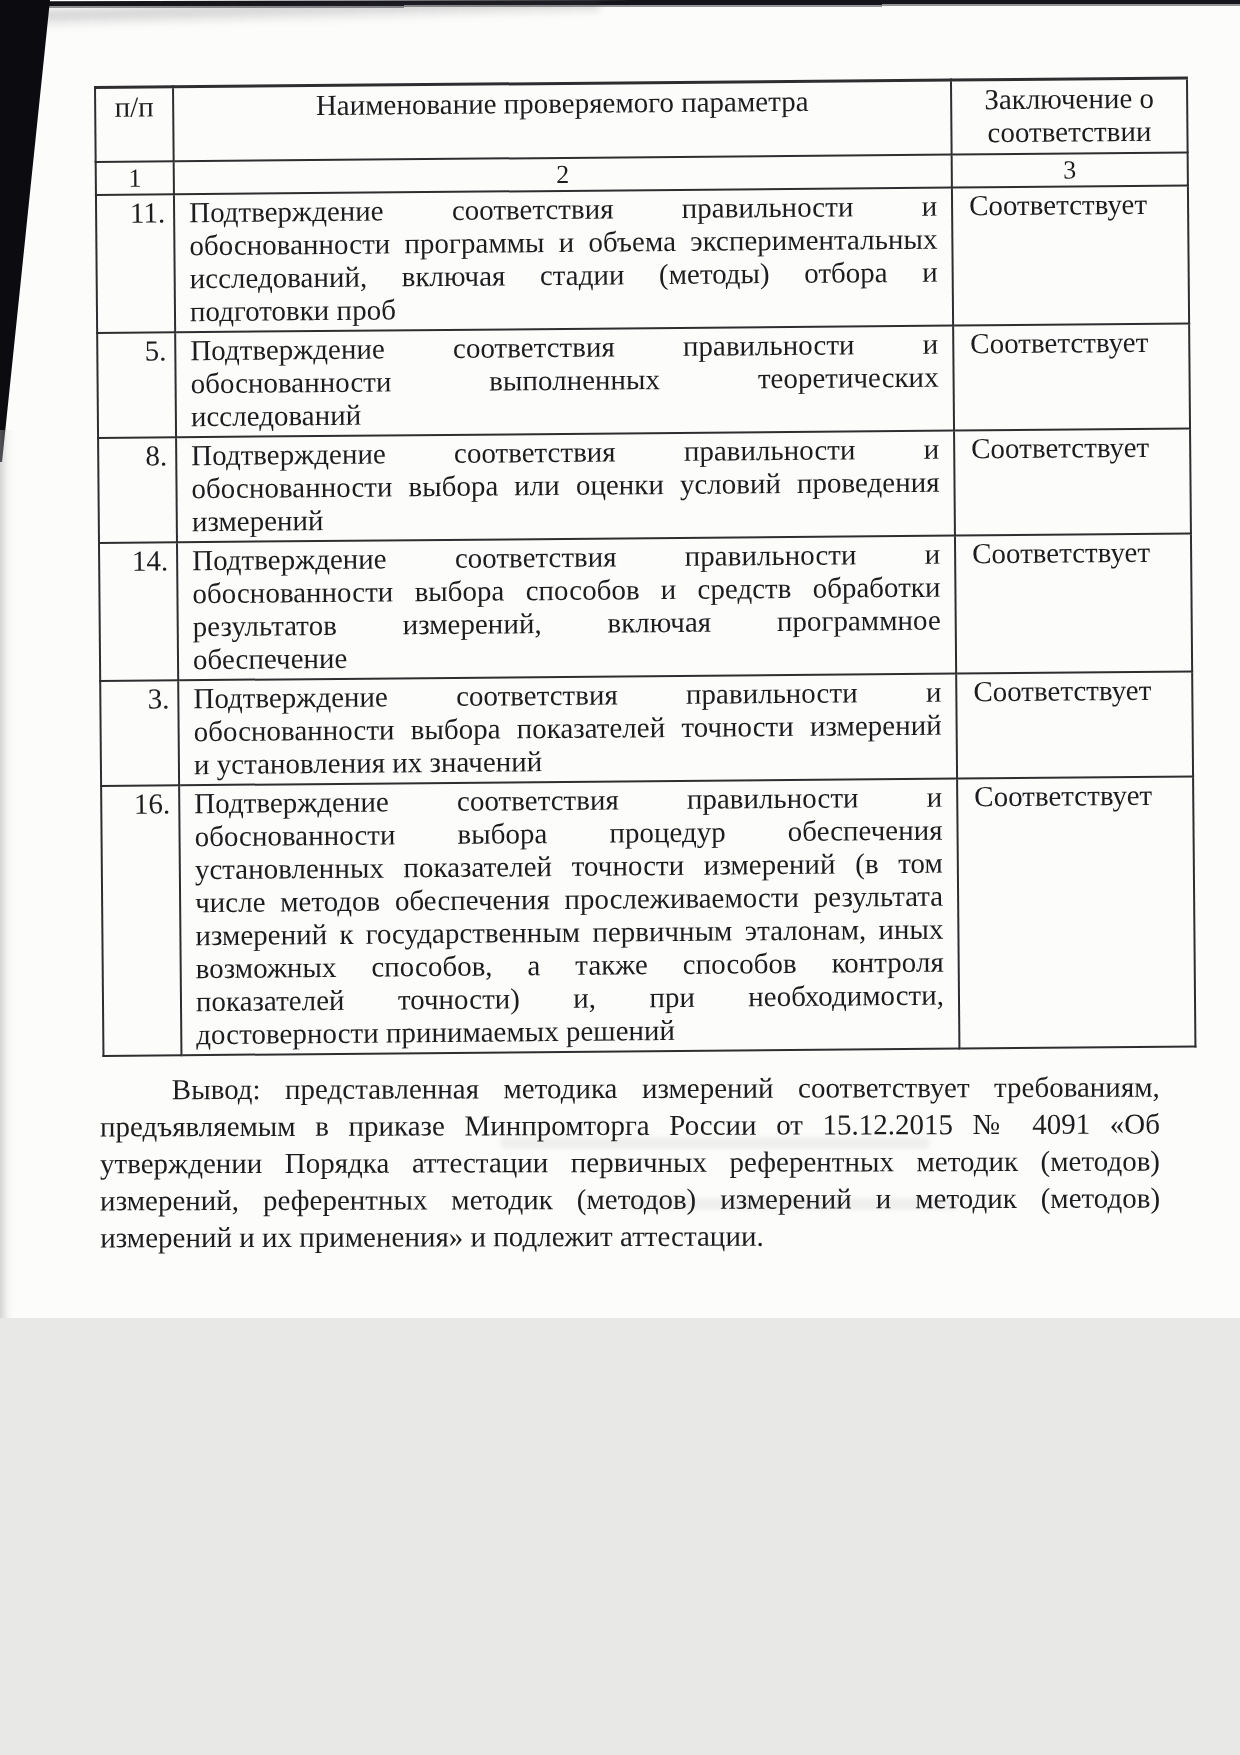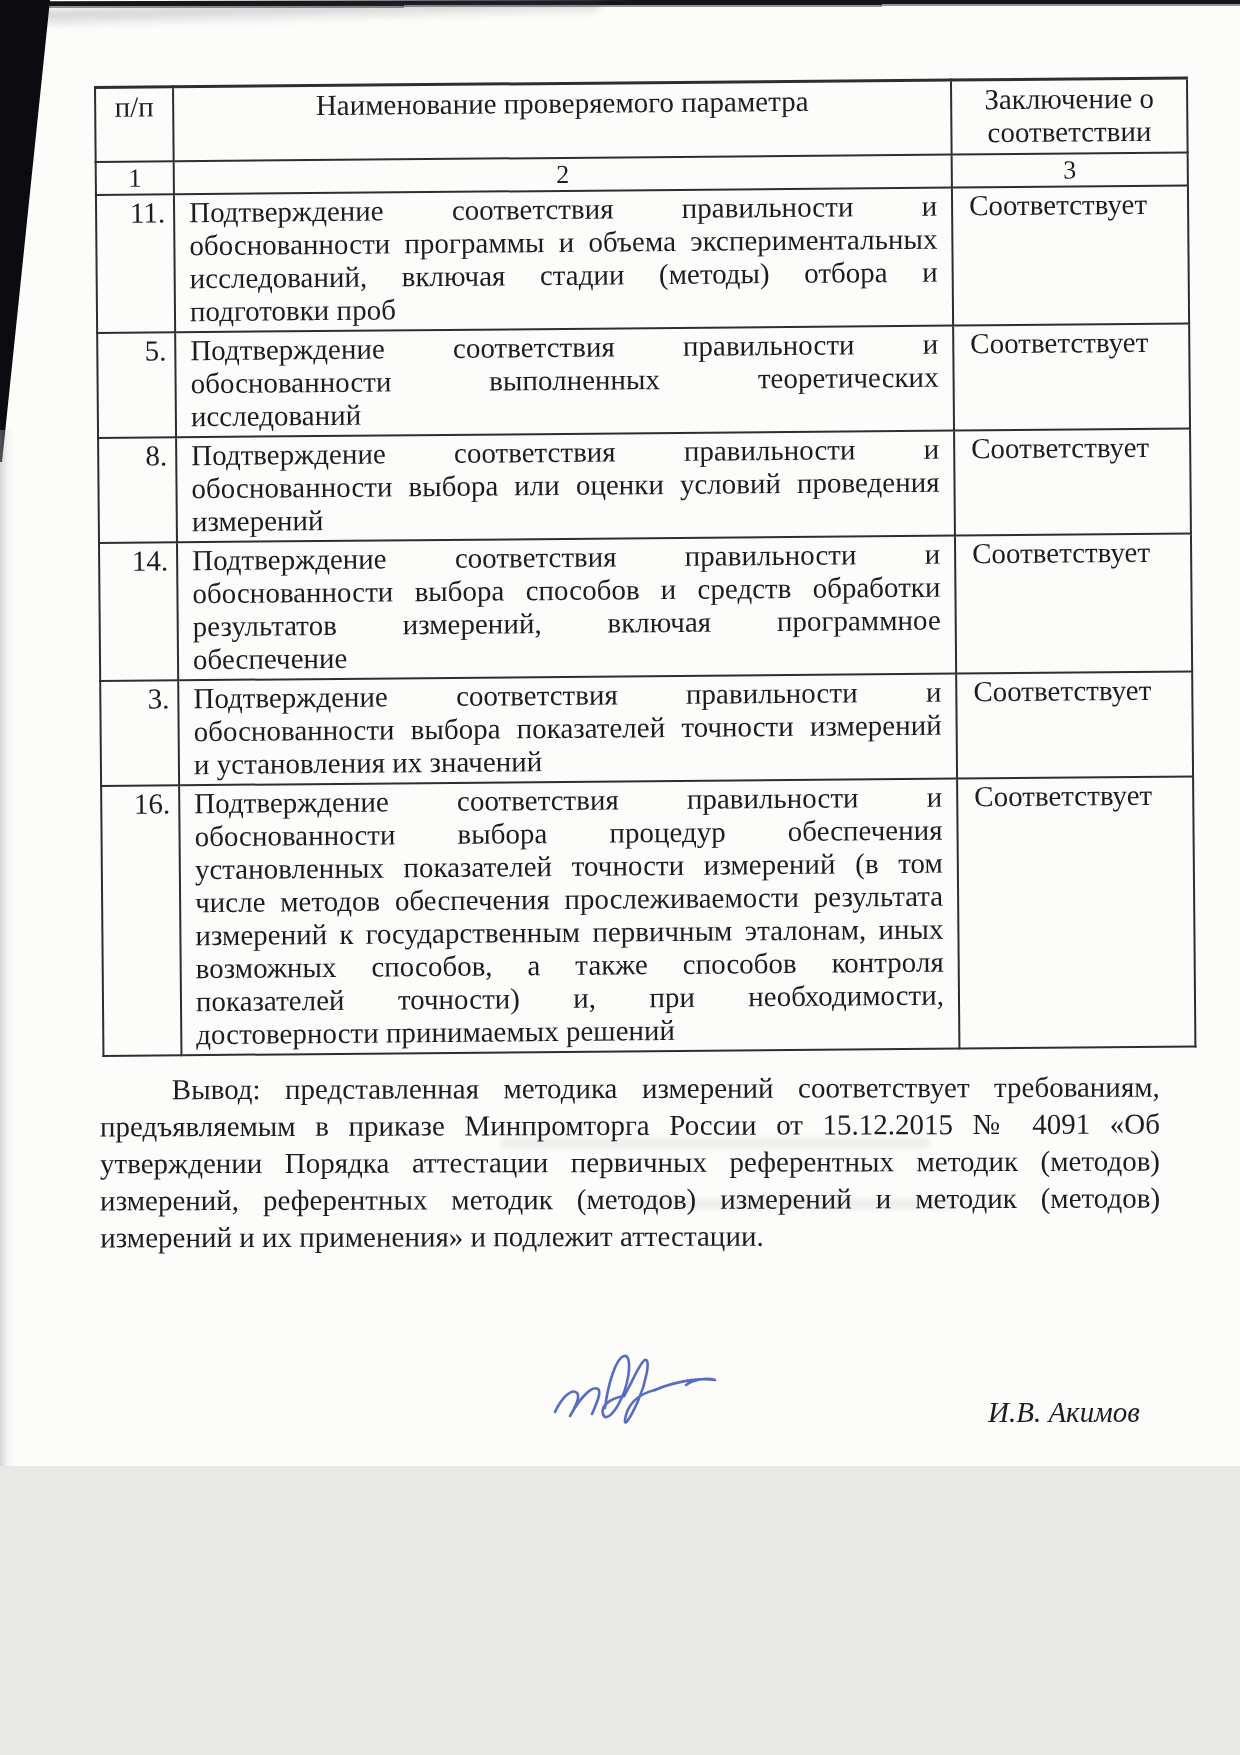--- a/index.html
+++ b/index.html
@@ -4,21 +4,21 @@
 <style>
   :root{
     --ink:#1d1d1f;
     --border:#2e2e30;
     --sig-ink:#4a61bd;
     --scan-edge:#0b0b10;
     --paper:#fcfcfa;
   }
   html,body{margin:0;padding:0;background:#e8e8e6;}
   .page{
-    position:relative;width:1240px;height:1466px;margin:0 auto;
+    position:relative;width:1240px;height:1318px;margin:0 auto;
     background:var(--paper);overflow:hidden;
     font-family:"Liberation Serif","DejaVu Serif",serif;
     color:var(--ink);
   }
 
   
   .scan-top-bar{
     position:absolute;left:46px;top:0;width:1194px;height:8px;
     background:linear-gradient(to bottom,#14141a 0 5px,rgba(20,20,26,.45) 5px 7px,transparent 7px);
     transform:rotate(-0.12deg);

